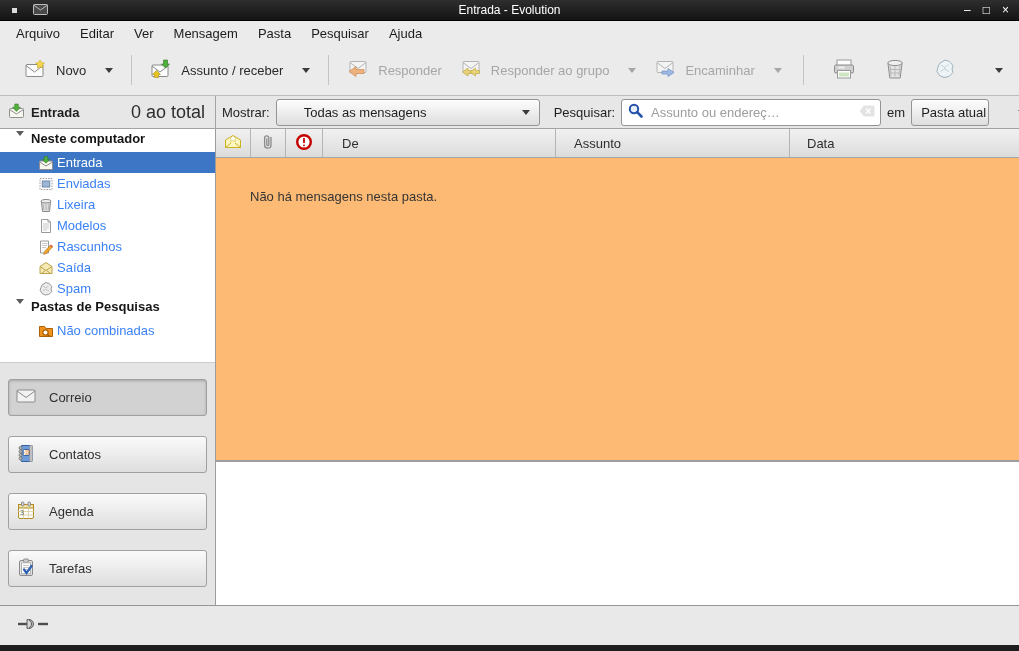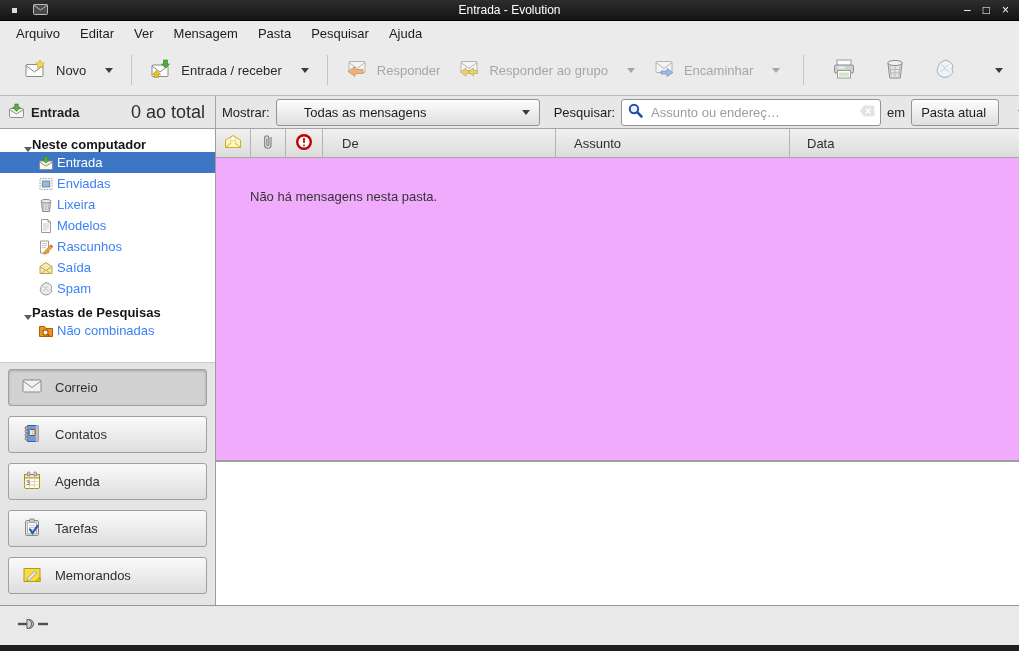--- a/index.html
+++ b/index.html
@@ -56,21 +56,21 @@
   .folder-count { margin-left:auto; font-size:18px; color:#2e2e2e; }
   .filter-main { flex:1; display:flex; align-items:center; padding:0 6px; gap:6px; }
   .flabel { white-space:nowrap; color:#1e1e1e; }
   .combo {
     display:flex; align-items:center; height:27px;
     background:linear-gradient(#fdfdfd,#dedede);
     border:1px solid #949494; border-radius:3px; padding:0 9px;gap:32px;
   }
   .combo-show { width:264px; }
   .combo-show .combo-value { margin-left:18px; }
-  .combo-scope { width:88px; }
+  .combo-scope { width:78px; }
   .combo-value { color:#1e1e1e; white-space:nowrap; }
   .combo .caret { margin-left:auto; }
   .search-entry {
     width:260px; height:27px; background:#fff; border:1px solid #949494;
     border-radius:3px; display:flex; align-items:center; gap:5px; padding:0 5px;
   }
   .search-entry input {
     flex:1; min-width:0; border:none; outline:none; background:transparent;
     font-family:inherit; font-size:13px; color:#333;
   }
@@ -78,38 +78,38 @@
   .mlabel-pesq { margin-left:8px; }
 
   
   .content { flex:1; display:flex; min-height:0; }
 
   .sidebar {
     width:216px; flex:0 0 216px; border-right:1px solid #9c9c9c;
     display:flex; flex-direction:column; background:#fff;
   }
   .tree { flex:0 0 233px; padding-top:2px; overflow:hidden; }
-  .tree-group-header { height:21px; display:flex; align-items:flex-end; padding-left:24px; font-weight:bold; color:#161616; }
+  .tree-group-header { height:21px; display:flex; align-items:flex-start; gap:7px; padding-left:16px; font-weight:bold; color:#161616; }
   .expander { width:0; height:0; border-left:4.5px solid transparent; border-right:4.5px solid transparent; border-top:5.5px solid #5c5c5c; flex:0 0 auto; }
   .tree-item { height:21px; display:flex; align-items:center; gap:3px; padding-left:38px; color:#3b82f6; }
   .tree-item.selected { background:#3d76c5; color:#fff; }
   .tree-item .ticon { flex:0 0 16px; display:flex; }
 
   .switcher {
     flex:1; background:#e5e5e5; border-top:1px solid #cccccc;
     padding:6px 8px; display:flex; flex-direction:column; gap:10px;
   }
   .sw-btn {
     height:37px; flex:0 0 37px; border:1px solid #a0a0a0; border-radius:3px;
     background:linear-gradient(#fafafa,#dedede);
-    display:flex; align-items:center; gap:13px; padding:0 13px; color:#303030;
+    display:flex; align-items:center; gap:13px; padding:0 7px; color:#303030;margin-top:10px;
   }
   .sw-btn.active { background:#d2d2d2; box-shadow:inset 0 1px 3px rgba(0,0,0,.22); }
 
-  .main { flex:1; display:flex; flex-direction:column; background:#f0abfc; min-width:0; }
+  .main { flex:1; display:flex; flex-direction:column; background:#fdba74; min-width:0; }
   .list-header {
     flex:0 0 29px; display:flex;
     background:linear-gradient(#f1f1f1,#dcdcdc);
     border-bottom:1px solid #a6a6a6;
   }
   .col { border-right:1px solid #b4b4b4; display:flex; align-items:center; color:#2e2e2e; }
   .col-icon { width:35px; flex:0 0 35px; justify-content:center; }
   .col-prio { width:37px; flex:0 0 37px; }
   .col-de { width:233px; flex:0 0 233px; padding-left:19px; }
   .col-assunto { width:234px; flex:0 0 234px; padding-left:18px; }
@@ -178,21 +178,21 @@
 
     <div class="tb-btn">
       <span>
         <svg width="22" height="20" viewBox="0 0 22 20">
             <rect x="2" y="6" width="16" height="11.5" rx="1" fill="#fcfcfc" stroke="#8a8a8a"></rect>
             <path d="M2 7 L10 13 L18 7" fill="none" stroke="#8a8a8a"></path>
             <path d="M13.5 1 h4 v4 h2 l-4 4 -4 -4 h2 z" fill="#4fae3c" stroke="#2d7a1f" stroke-width="0.6"></path>
             <path d="M4.5 18.5 v-3 h-2 l4 -4 4 4 h-2 v3 z" fill="#e7c31f" stroke="#a88c10" stroke-width="0.6"></path>
           </svg>
       </span>
-      <span class="tb-label">Entrada / receber</span>
+      <span class="tb-label">Assunto / receber</span>
       <span class="caret"></span>
     </div>
 
     <span class="tb-sep"></span>
 
     <div class="tb-btn disabled">
       <span>
         <svg width="22" height="20" viewBox="0 0 22 20">
             <rect x="3" y="2.5" width="16" height="11" rx="1" fill="#f4f4f4" stroke="#b4b4b4"></rect>
             <path d="M3 3.5 L11 9.5 L19 3.5" fill="none" stroke="#b4b4b4"></path>

